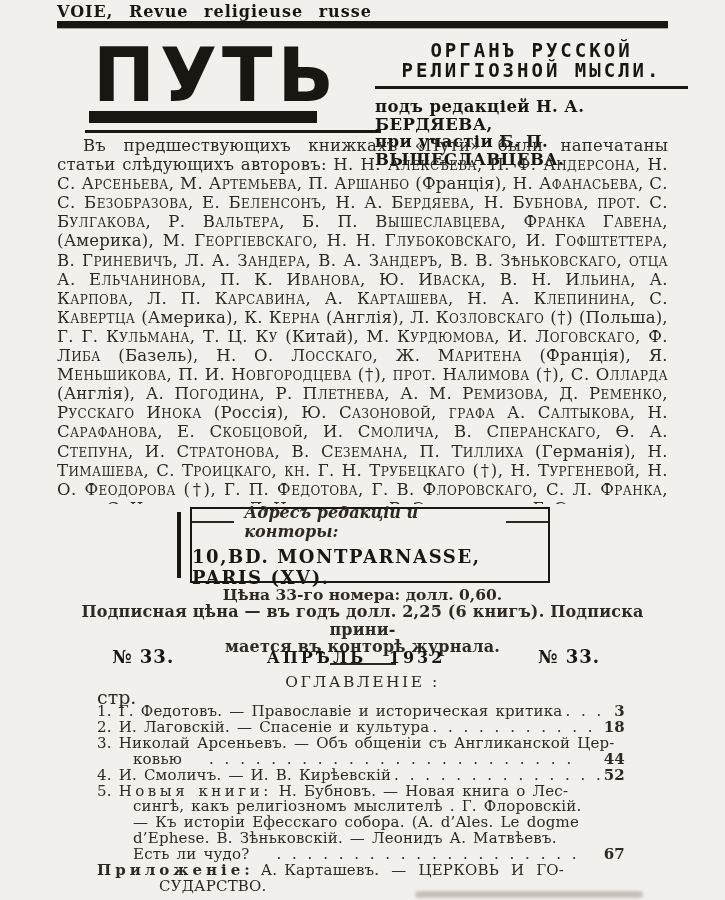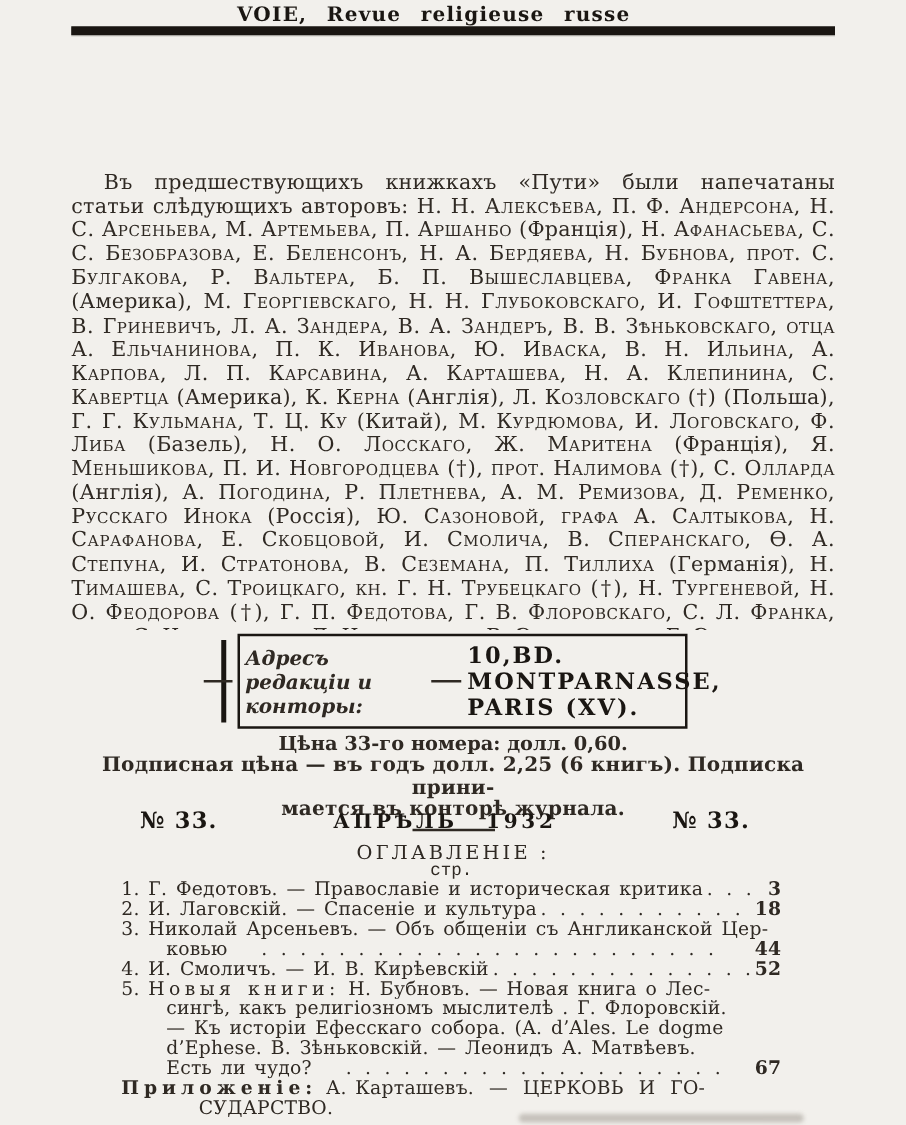--- a/index.html
+++ b/index.html
@@ -5,21 +5,21 @@
   :root{
     --paper:#f2f0ec;
     --ink:#2f2923;
     --heavy:#1a1612;
   }
   html,body{margin:0;padding:0;}
   body{width:725px;height:900px;background:var(--paper);font-family:"DejaVu Serif",serif;color:var(--ink);}
   .page{position:relative;width:725px;height:900px;overflow:hidden;background:var(--paper);}
 
   
-  .fr-title{position:absolute;top:2px;left:57px;width:580px;text-align:center;
+  .fr-title{position:absolute;top:2px;left:57px;width:580px;
     font-weight:bold;font-size:16px;word-spacing:9px;letter-spacing:1px;color:var(--heavy);}
 
   
   .rule-top{position:absolute;top:21px;left:57px;width:611px;height:7px;background:var(--heavy);
     box-shadow:0 1px 0 rgba(26,22,18,.35);}
 
   
   .masthead{position:absolute;top:38px;left:57px;width:611px;display:flex;}
   .logo-col{width:318px;flex:0 0 auto;}
   .logo{font-family:"DejaVu Sans",sans-serif;font-weight:bold;font-size:74px;line-height:60px;
@@ -36,61 +36,78 @@
     margin:0;font-size:16.5px;line-height:19.1px;text-align:justify;text-indent:26px;letter-spacing:.2px;}
   .s-i{}
   .s-n{font-variant:small-caps;letter-spacing:.4px;}
   .s-sp{letter-spacing:3.5px;margin-top:45px;}
   .s-bsp{font-weight:bold;letter-spacing:4px;text-align:center;}
   .s-w{word-spacing:7px;}
 
   
   .addr-accent{position:absolute;top:512px;left:177px;width:4px;height:66px;background:var(--heavy);}
   .addr-box{position:absolute;top:507px;left:190px;width:356px;height:72px;border:2px solid var(--heavy);
-    display:flex;flex-direction:row;justify-content:center;align-items:center;gap:5px;}
+    display:flex;flex-direction:column;justify-content:center;align-items:center;gap:5px;}
   .addr-label{display:flex;align-items:center;gap:10px;font-style:italic;font-weight:bold;font-size:16px;width:100%;justify-content:center;}
   .addr-label .dash{display:inline-block;width:46px;height:2px;background:var(--ink);}
   .addr-text{font-weight:bold;font-size:18px;letter-spacing:1.6px;color:var(--heavy);}
 
   
   .price{position:absolute;top:586px;left:57px;width:611px;text-align:center;}
   .price-issue{font-weight:bold;font-size:15.5px;line-height:17px;}
   .price-sub{font-weight:bold;font-size:16px;line-height:17.5px;letter-spacing:.2px;}
   .price-divider{width:66px;height:2px;background:var(--ink);margin:7px auto 0 auto;}
 
   
   .issue-row{position:absolute;top:646px;left:57px;width:611px;display:flex;align-items:baseline;
     padding:0;font-weight:bold;color:var(--heavy);}
   .issue-no-left{margin-left:55px;font-size:18px;letter-spacing:1px;}
   .issue-month{flex:1;text-align:center;font-size:16px;letter-spacing:3px;word-spacing:14px;}
   .issue-no-right{margin-right:68px;font-size:18px;letter-spacing:1px;}
 
   
   .toc-heading{position:absolute;top:673px;left:57px;width:611px;text-align:center;font-size:15.5px;letter-spacing:2.5px;}
-  .toc-col-label{position:absolute;top:691px;left:97px;width:528px;text-align:center;font-size:14px;line-height:13px;font-family:Liberation Mono, monospace;}
+  .toc-col-label{position:absolute;top:691px;left:97px;width:528px;text-align:left;font-size:19px;line-height:13px;}
   .toc{position:absolute;top:704px;left:97px;width:528px;font-size:15px;line-height:15.9px;word-spacing:2px;letter-spacing:.2px;}
   .toc-line{display:flex;align-items:baseline;white-space:pre;}
   .toc-line .txt{flex:0 1 auto;overflow:hidden;}
   .toc-line .leader{flex:1 1 0;overflow:hidden;white-space:nowrap;letter-spacing:2px;min-width:0;padding-left:3px;}
   .toc-line .pg{flex:0 0 auto;min-width:22px;text-align:right;font-weight:bold;}
   .toc-line.ind1{padding-left:36px;gap:24px;}
   .toc-line.ind2{padding-left:62px;}
 
   
   .smudge{position:absolute;top:891px;left:415px;width:228px;height:7px;background:#b7b2ab;
     border-radius:4px;filter:blur(1.6px);opacity:.75;}
 </style>
 </head>
 <body>
 
 <div class="page">
 
   <div class="fr-title">VOIE, Revue religieuse russe</div>
   <div class="rule-top"></div>
 
+  <div class="masthead">
+    <div class="logo-col">
+      <div class="logo">ПУТЬ</div>
+      <div class="logo-bar"></div>
+      <div class="logo-rule"></div>
+    </div>
+    <div class="organ-col">
+      <div class="organ">
+        <div>ОРГАНЪ РУССКОЙ</div>
+        <div>РЕЛИГІОЗНОЙ МЫСЛИ.</div>
+      </div>
+      <div class="editors">
+        <div>подъ редакціей Н. А. БЕРДЯЕВА,</div>
+        <div>при участіи Б. П. ВЫШЕСЛАВЦЕВА.</div>
+      </div>
+    </div>
+  </div>
 
   <p class="authors"><span class="s-i">Въ предшествующихъ книжкахъ «Пути» были напечатаны статьи слѣдующихъ авторовъ: </span><span class="s-n">Н. Н. Алексѣева, П. Ф. Андерсона, Н. С. Арсеньева, М. Артемьева, П. Аршанбо </span><span class="s-i">(Франція)</span><span class="s-n">, Н. Афанасьева, С. С. Безобразова, Е. Беленсонъ, Н. А. Бердяева, Н. Бубнова, прот. С. Булгакова, Р. Вальтера, Б. П. Вышеславцева, Франка Гавена, </span><span class="s-i">(Америка)</span><span class="s-n">, М. Георгіевскаго, Н. Н. Глубоковскаго, И. Гофштеттера, В. Гриневичъ, Л. А. Зандера, В. А. Зандеръ, В. В. Зѣньковскаго, отца А. Ельчанинова, П. К. Иванова, Ю. Иваска, В. Н. Ильина, А. Карпова, Л. П. Карсавина, А. Карташева, Н. А. Клепинина, С. Кавертца </span><span class="s-i">(Америка)</span><span class="s-n">, К. Керна </span><span class="s-i">(Англія)</span><span class="s-n">, Л. Козловскаго (†) </span><span class="s-i">(Польша)</span><span class="s-n">, Г. Г. Кульмана, Т. Ц. Ку </span><span class="s-i">(Китай)</span><span class="s-n">, М. Курдюмова, И. Логовскаго, Ф. Либа </span><span class="s-i">(Базель)</span><span class="s-n">, Н. О. Лосскаго, Ж. Маритена </span><span class="s-i">(Франція)</span><span class="s-n">, Я. Меньшикова, П. И. Новгородцева (†), прот. Налимова (†), С. Олларда </span><span class="s-i">(Англія)</span><span class="s-n">, А. Погодина, Р. Плетнева, А. М. Ремизова, Д. Ременко, Русскаго Инока </span><span class="s-i">(Россія)</span><span class="s-n">, Ю. Сазоновой, графа А. Салтыкова, Н. Сарафанова, Е. Скобцовой, И. Смолича, В. Сперанскаго, Ѳ. А. Степуна, И. Стратонова, В. Сеземана, П. Тиллиха </span><span class="s-i">(Германія)</span><span class="s-n">, Н. Тимашева, С. Троицкаго, кн. Г. Н. Трубецкаго (†), Н. Тургеневой, Н. О. Феодорова (†), Г. П. Федотова, Г. В. Флоровскаго, С. Л. Франка, прот. С. Четверикова, Д. Чижевскаго, В. Эккерслорфа, Г. Эренберга </span></p>
 
   <div class="addr-accent"></div>
   <div class="addr-box">
     <div class="addr-label">
       <span class="dash"></span>
       <span>Адресъ редакціи и конторы:</span>
       <span class="dash"></span>
     </div>

